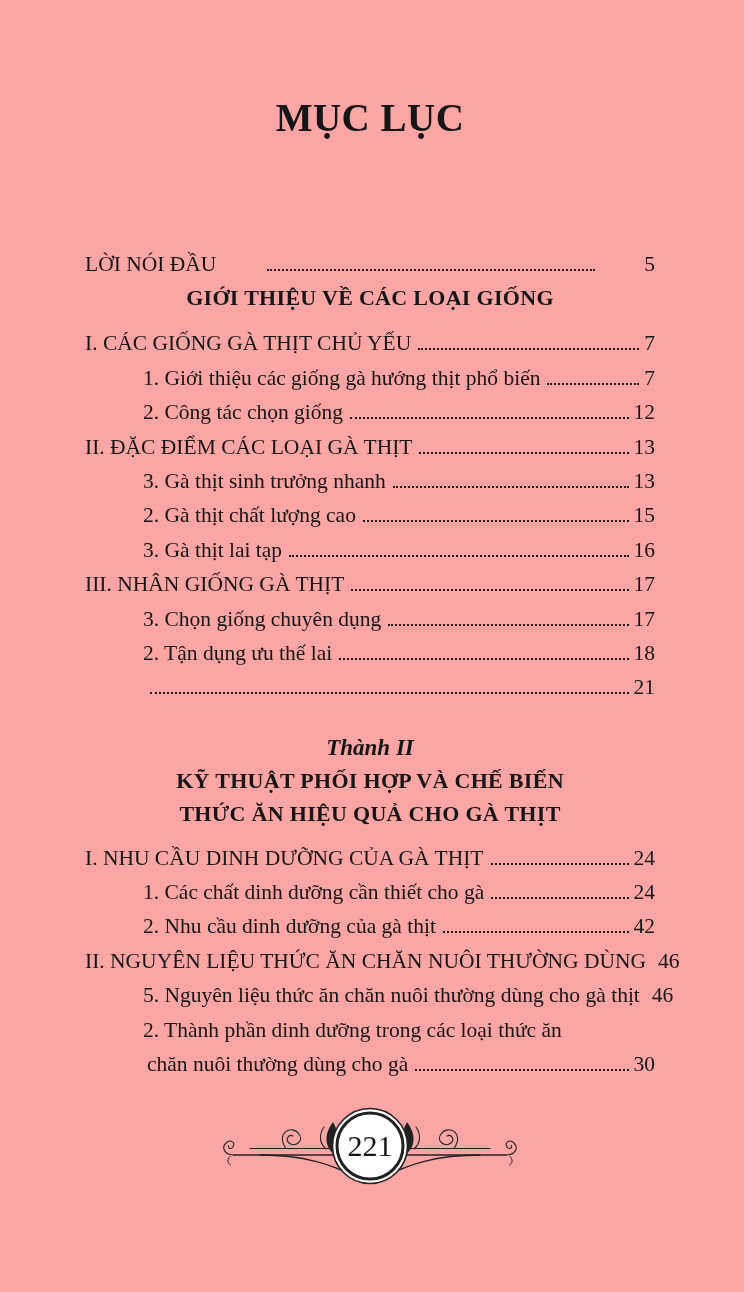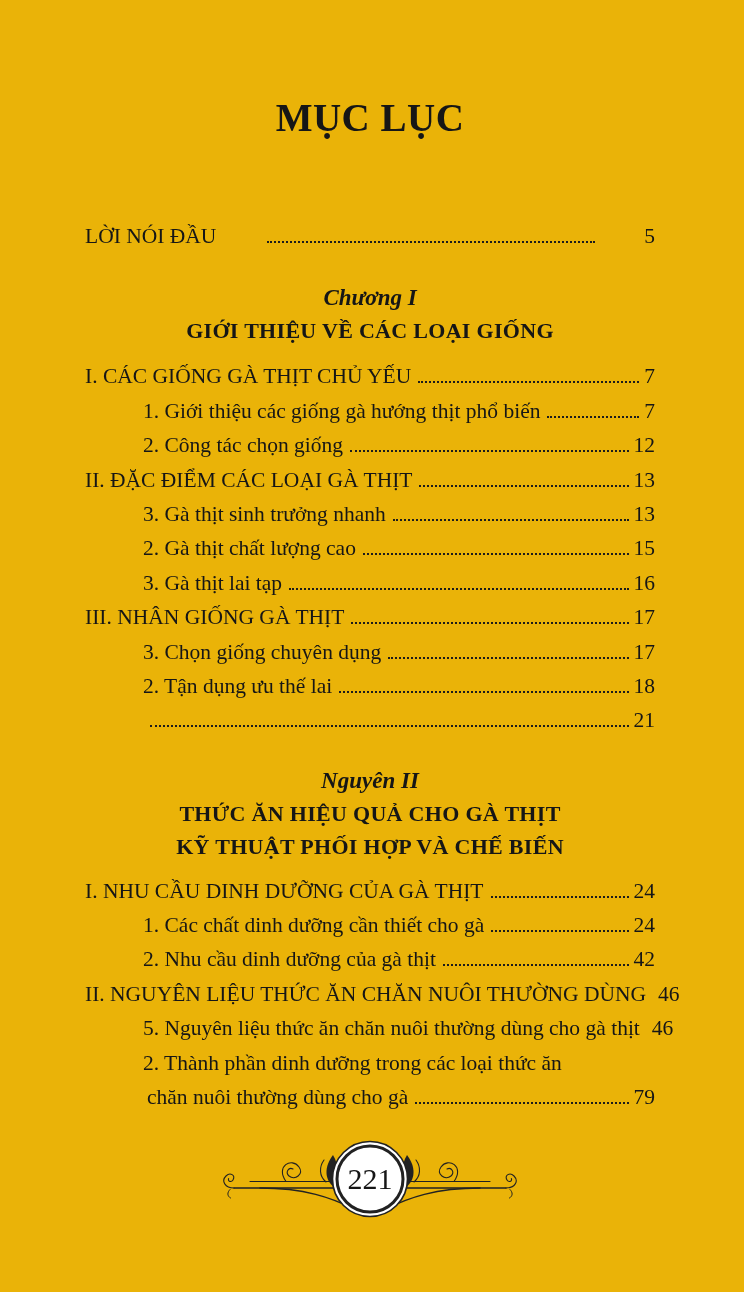--- a/index.html
+++ b/index.html
@@ -1,33 +1,33 @@
 <!DOCTYPE html>
 <html><head>
 <meta charset="utf-8">
 <style>
   html,body{margin:0;padding:0;}
   body{
     width:744px;height:1292px;overflow:hidden;
     background:#ffffff;color:#161616;
     font-family:"Liberation Serif", serif;
   }
-  .page{position:relative;width:744px;height:1292px;background:#eab308;}
+  .page{position:relative;width:744px;height:1292px;background:#fca5a5;}
   .content{padding:0 89px 0 85px;}
 
   .doc-title{
     margin:0;padding-top:97px;text-align:center;
     font-weight:700;font-size:39px;line-height:42px;letter-spacing:.5px;
   }
 
   .toc-row{
     display:flex;align-items:baseline;
     height:34.4px;line-height:34.4px;font-size:21.5px;white-space:nowrap;
   }
-  .preface-row{margin-top:80px;gap:44px;}
+  .preface-row{margin-top:108px;gap:44px;}
   .lvl2{padding-left:58px;}
   .cont{padding-left:62px;}
   .leader{
     flex:1;height:0;margin:0 5px 0 7px;
     border-bottom:2.6px dotted #1c1c1c;
   }
   .pagenum{white-space:nowrap;}
 
   .chapter-heading{
     margin-top:29px;text-align:center;
@@ -51,21 +51,20 @@
   <div class="content">
 
     <h1 class="doc-title">MỤC LỤC</h1>
 
     <div class="toc-row preface-row">
       <span class="label">LỜI NÓI ĐẦU</span>
       <span class="leader"></span>
       <span class="pagenum">5</span>
     </div>
 
-    <div class="chapter-heading">Chương I</div>
     <div class="chapter-title">GIỚI THIỆU VỀ CÁC LOẠI GIỐNG</div>
 
     <div class="entries">
       <div class="toc-row lvl1">
         <span class="label">I. CÁC GIỐNG GÀ THỊT CHỦ YẾU</span>
         <span class="leader"></span>
         <span class="pagenum">7</span>
       </div>
       <div class="toc-row lvl2">
         <span class="label">1. Giới thiệu các giống gà hướng thịt phổ biến</span>
@@ -111,23 +110,23 @@
         <span class="label">2. Tận dụng ưu thế lai</span>
         <span class="leader"></span>
         <span class="pagenum">18</span>
       </div>
       <div class="toc-row lvl2">
         <span class="leader"></span>
         <span class="pagenum">21</span>
       </div>
     </div>
 
-    <div class="chapter-heading ch2">Nguyên II</div>
+    <div class="chapter-heading ch2">Thành II</div>
+    <div class="chapter-title">KỸ THUẬT PHỐI HỢP VÀ CHẾ BIẾN</div>
     <div class="chapter-title">THỨC ĂN HIỆU QUẢ CHO GÀ THỊT</div>
-    <div class="chapter-title">KỸ THUẬT PHỐI HỢP VÀ CHẾ BIẾN</div>
 
     <div class="entries entries2">
       <div class="toc-row lvl1">
         <span class="label">I. NHU CẦU DINH DƯỠNG CỦA GÀ THỊT</span>
         <span class="leader"></span>
         <span class="pagenum">24</span>
       </div>
       <div class="toc-row lvl2">
         <span class="label">1. Các chất dinh dưỡng cần thiết cho gà</span>
         <span class="leader"></span>
@@ -148,21 +147,21 @@
         <span class="leader"></span>
         <span class="pagenum">46</span>
       </div>
 
       <div class="toc-row lvl2">
         <span class="label">2. Thành phần dinh dưỡng trong các loại thức ăn</span>
       </div>
       <div class="toc-row cont">
         <span class="label">chăn nuôi thường dùng cho gà</span>
         <span class="leader"></span>
-        <span class="pagenum">79</span>
+        <span class="pagenum">30</span>
       </div>
     </div>
 
     <div class="ornament-wrap">
       <svg width="300" height="86" viewBox="0 0 300 86">
         <g id="flourish-left" stroke="#222" fill="none" stroke-width="1.5" stroke-linecap="round">
           <path d="M14 52 H126"></path>
           <path d="M30 45.5 H128" stroke-width="1.1"></path>
           <path d="M14 52 C5 52 1 45 6 40 C10 36 16 39 13 44 C11.4 46.6 7.6 45.6 8.6 42.6" stroke-width="1.1"></path>
           <path d="M10 53.5 C7 56.5 7 60 10.5 62" stroke-width="1"></path>

